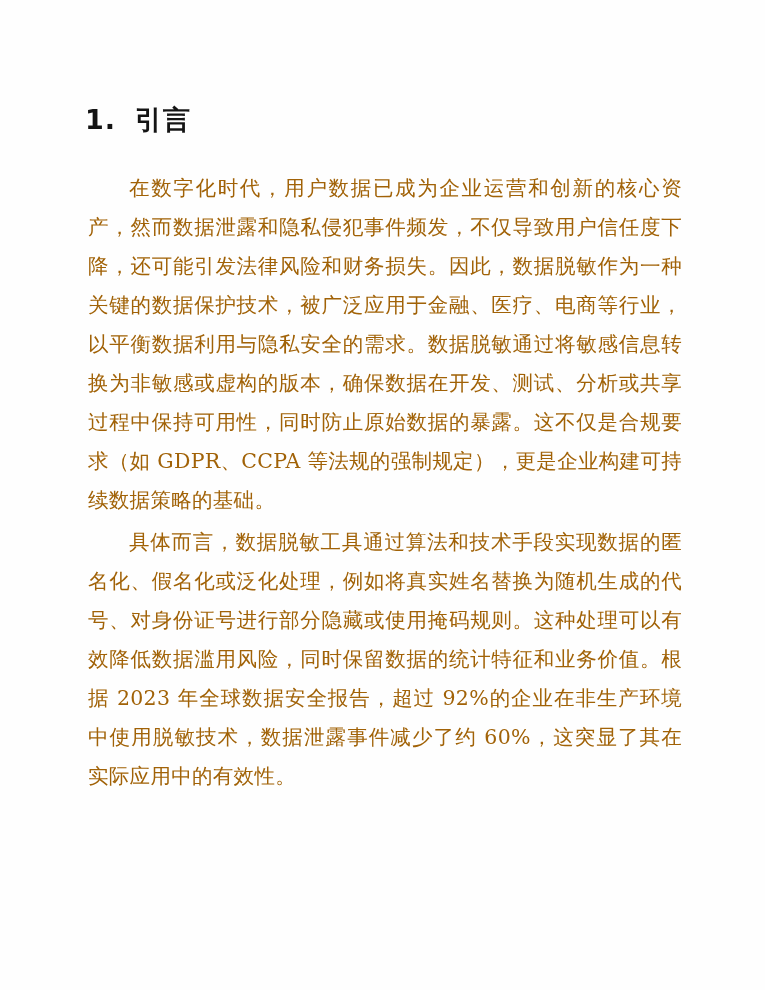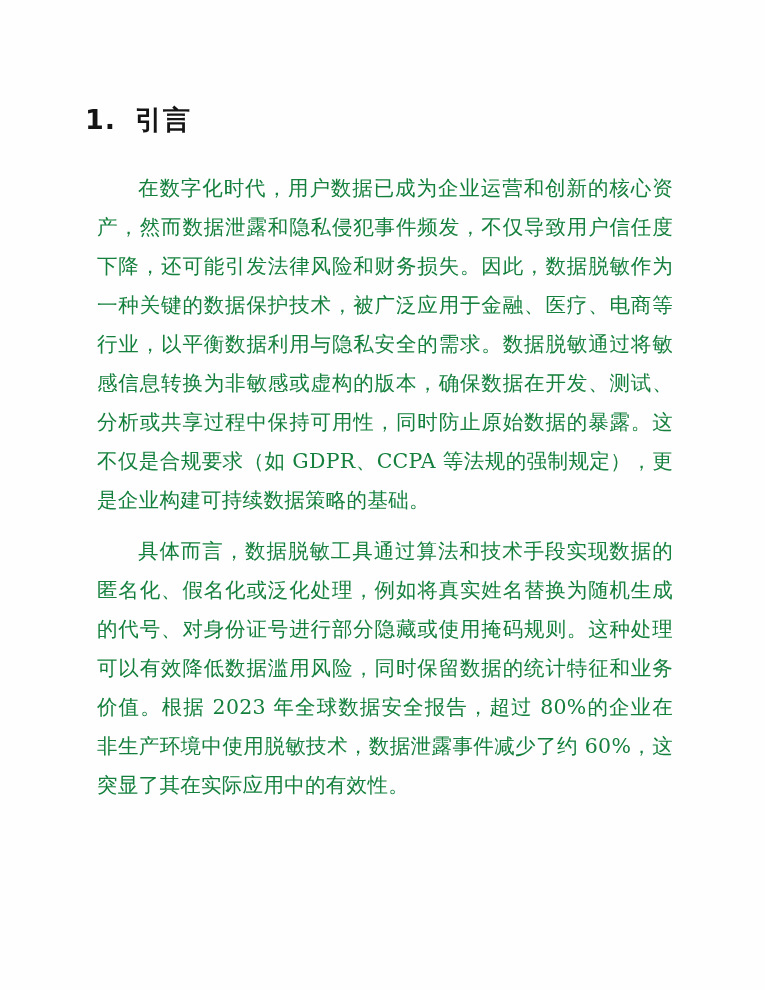--- a/index.html
+++ b/index.html
@@ -40,31 +40,31 @@
   }
   .heading-num {
     margin-right: 19px;
   }
   .doc-para {
     font-size: 20.5px;
     line-height: 39px;
     text-align: justify;
     text-justify: inter-ideograph;
     text-indent: 2em;
-    margin: 12px;
+    margin: 3px;
     letter-spacing: 0.3px;
     word-break: normal;
-    color: #15803d;
+    color: #a16207;
   }
 </style>
 </head>
 <body>
 
 <div class="page">
   <div class="content">
     <h1 class="doc-heading">
       <span class="heading-num">1.</span>
       <span>引言</span>
     </h1>
     <p class="doc-para">在数字化时代，用户数据已成为企业运营和创新的核心资产，然而数据泄露和隐私侵犯事件频发，不仅导致用户信任度下降，还可能引发法律风险和财务损失。因此，数据脱敏作为一种关键的数据保护技术，被广泛应用于金融、医疗、电商等行业，以平衡数据利用与隐私安全的需求。数据脱敏通过将敏感信息转换为非敏感或虚构的版本，确保数据在开发、测试、分析或共享过程中保持可用性，同时防止原始数据的暴露。这不仅是合规要求（如 GDPR、CCPA 等法规的强制规定），更是企业构建可持续数据策略的基础。</p>
-    <p class="doc-para">具体而言，数据脱敏工具通过算法和技术手段实现数据的匿名化、假名化或泛化处理，例如将真实姓名替换为随机生成的代号、对身份证号进行部分隐藏或使用掩码规则。这种处理可以有效降低数据滥用风险，同时保留数据的统计特征和业务价值。根据 2023 年全球数据安全报告，超过 80%的企业在非生产环境中使用脱敏技术，数据泄露事件减少了约 60%，这突显了其在实际应用中的有效性。</p>
+    <p class="doc-para">具体而言，数据脱敏工具通过算法和技术手段实现数据的匿名化、假名化或泛化处理，例如将真实姓名替换为随机生成的代号、对身份证号进行部分隐藏或使用掩码规则。这种处理可以有效降低数据滥用风险，同时保留数据的统计特征和业务价值。根据 2023 年全球数据安全报告，超过 92%的企业在非生产环境中使用脱敏技术，数据泄露事件减少了约 60%，这突显了其在实际应用中的有效性。</p>
   </div>
 </div>
 
 </body></html>

